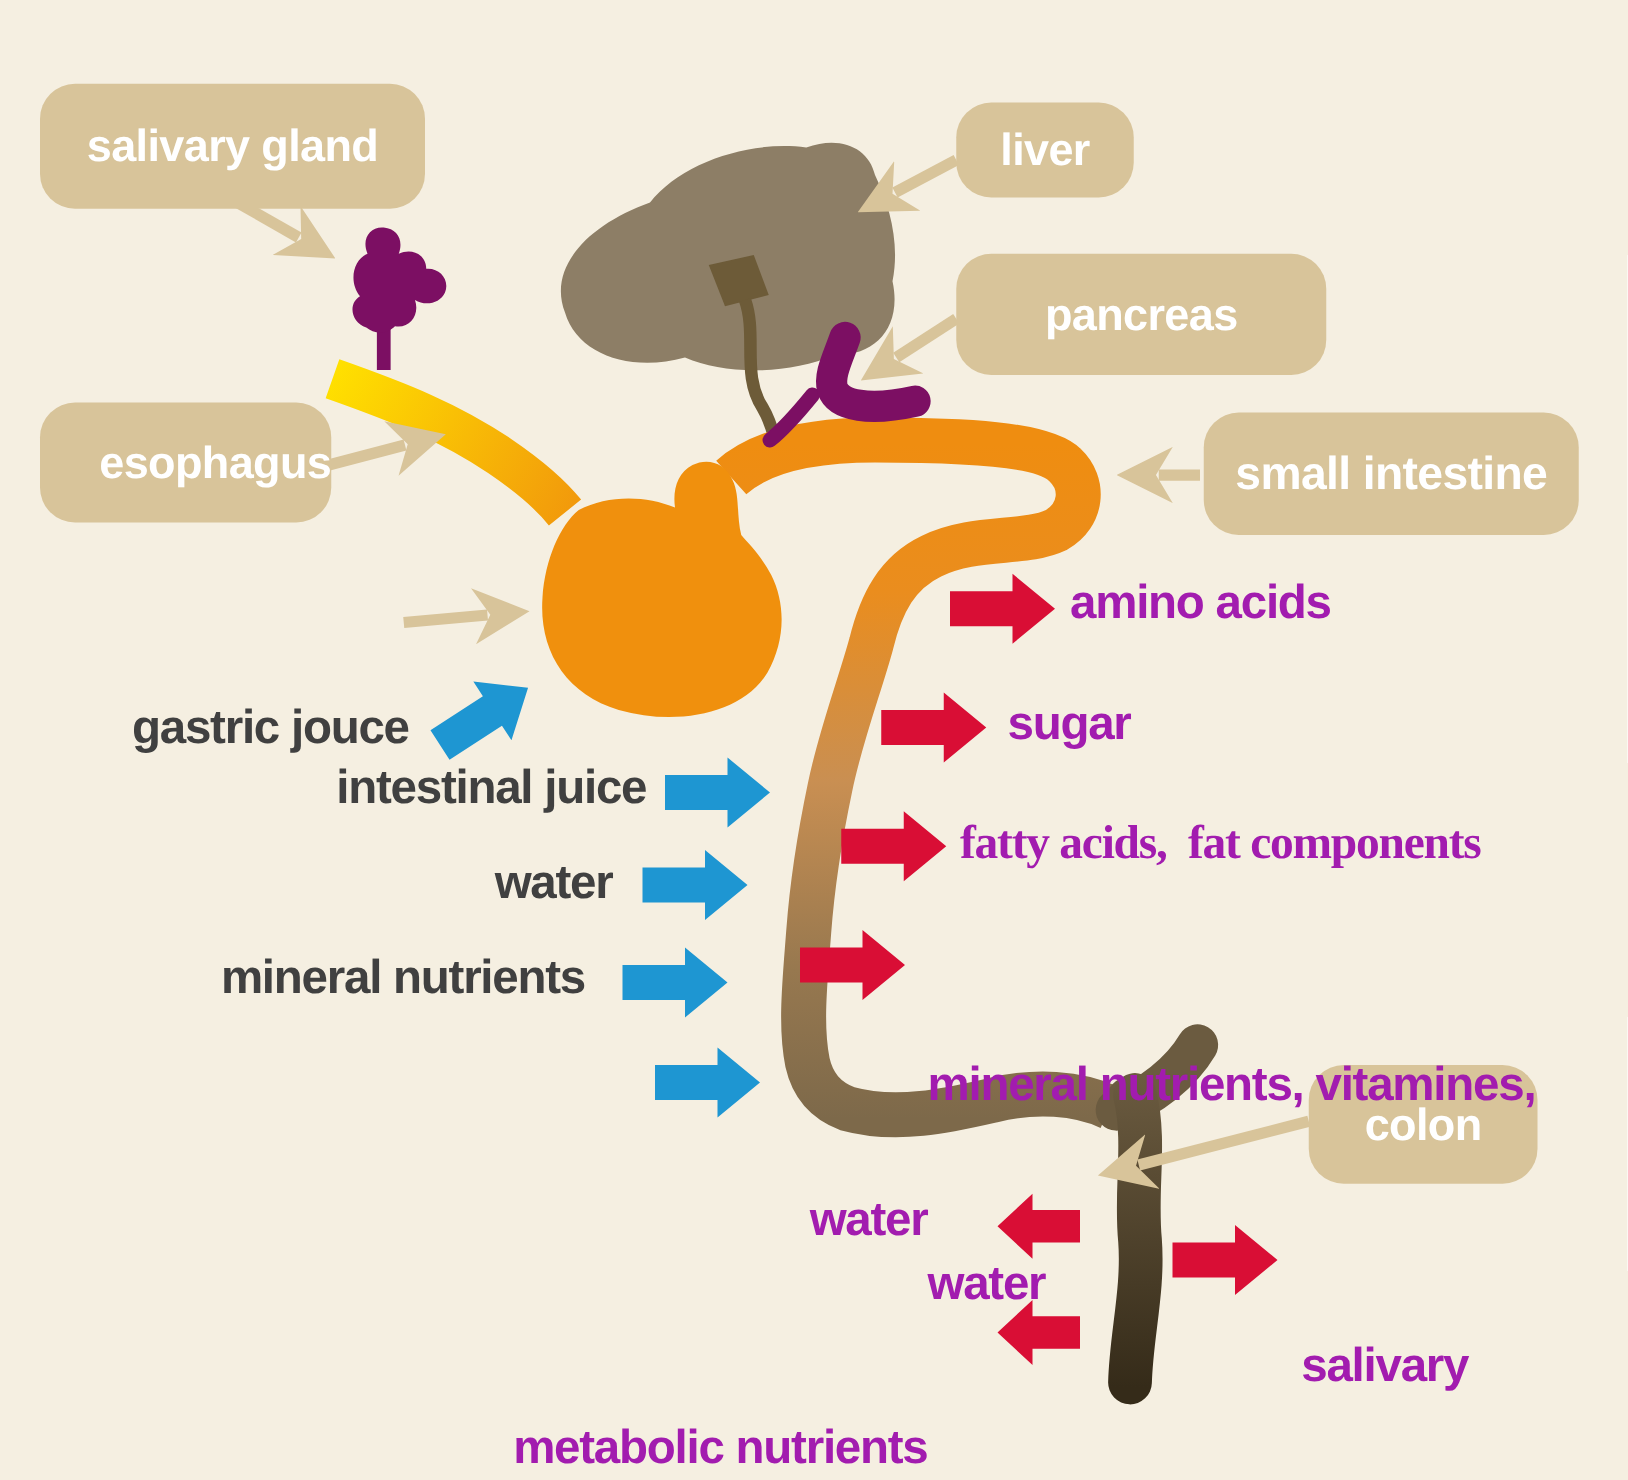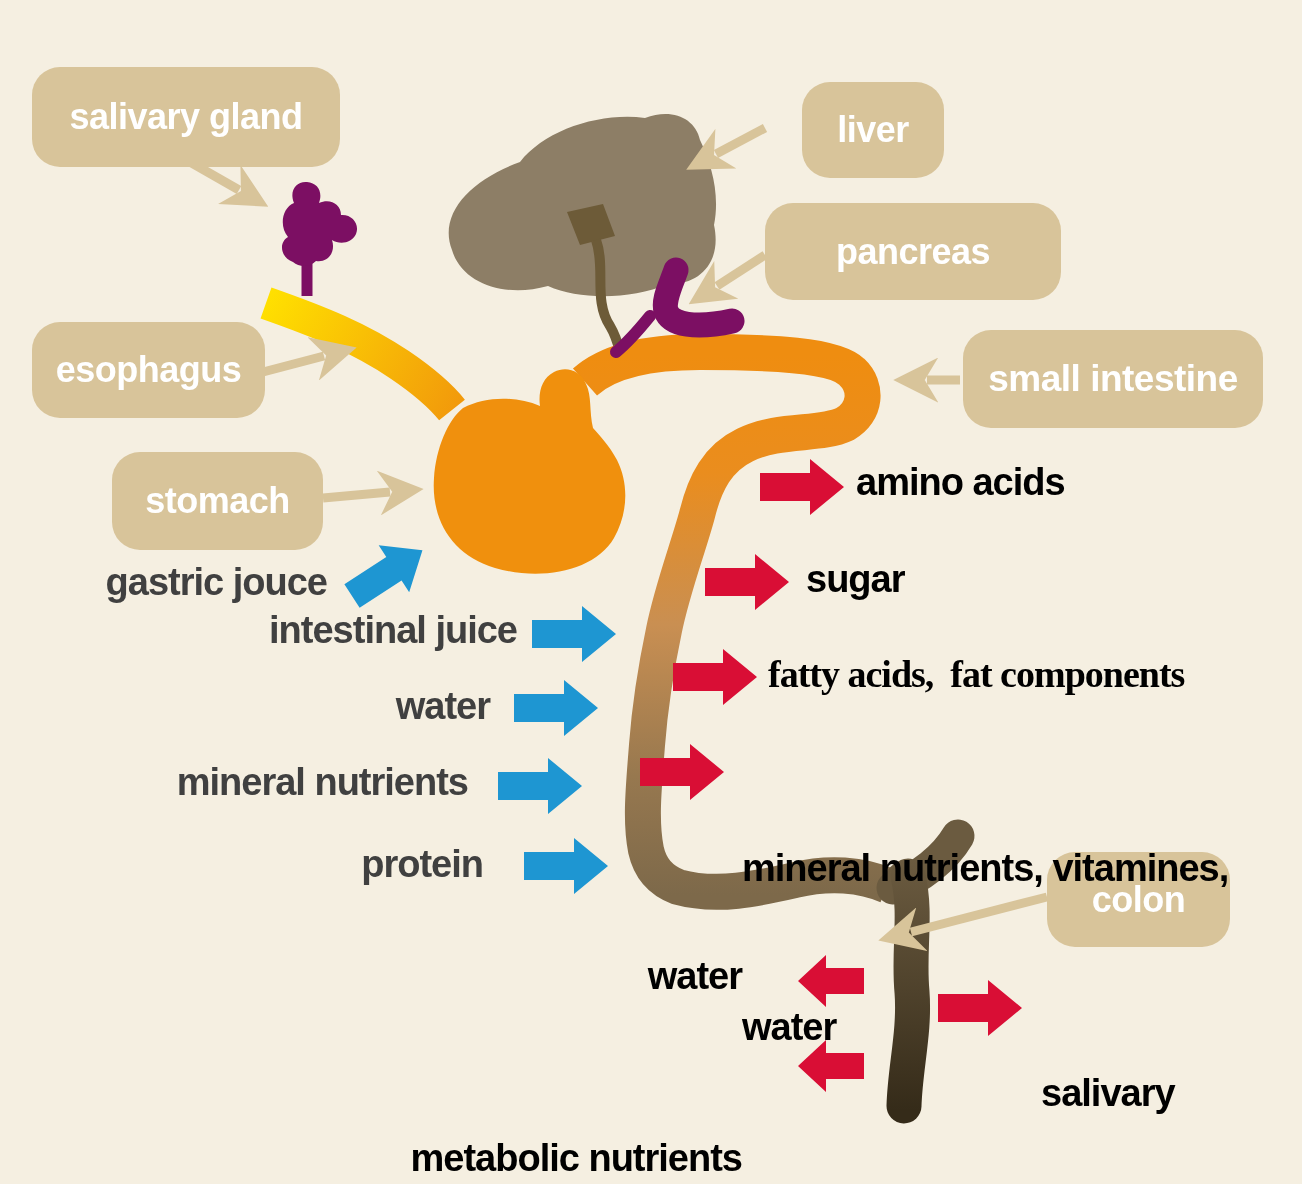--- a/index.html
+++ b/index.html
@@ -16,21 +16,21 @@
     display:flex; align-items:center; justify-content:center;
     white-space:pre; text-align:center;
   }
   .blue {
     position:absolute; z-index:2;
     color:#404040; font-weight:bold; font-size:38px; letter-spacing:-1px;
     text-align:right; white-space:pre; line-height:1.1;
   }
   .red {
     position:absolute; z-index:2;
-    color:#000000; font-weight:bold; font-size:38px; letter-spacing:-1px;
+    color:#a21caf; font-weight:bold; font-size:38px; letter-spacing:-1px;
     text-align:left; white-space:pre; line-height:1.1;
   }
   .red.r { text-align:right; }
   .two-line { line-height:53px; }
   .two-line-sm { line-height:50px; }
 </style>
 </head>
 <body>
 
 <div id="canvas">
@@ -98,44 +98,40 @@
       <use href="#arrL" transform="translate(640,772)"></use>
       <use href="#arrS" transform="translate(864,981) rotate(180)"></use>
       <use href="#arrS" transform="translate(864,1066) rotate(180)"></use>
       <use href="#arrL" transform="translate(938,1008)"></use>
     </g>
   </svg>
 
   <div class="box" style="left:32px; top:67px; width:308px; height:100px;">
     <span>salivary gland</span>
   </div>
-  <div class="box" style="left:32px; top:322px; width:233px; height:96px;">
+  <div class="box" style="left:32px; top:322px; width:233px; height:96px;justify-content:flex-end;">
     <span>esophagus</span>
   </div>
-  <div class="box" style="left:112px; top:452px; width:211px; height:98px;">
-    <span>stomach</span>
-  </div>
-  <div class="box" style="left:802px; top:82px; width:142px; height:96px;">
+  <div class="box" style="left:765px; top:82px; width:142px; height:76px;">
     <span>liver</span>
   </div>
   <div class="box" style="left:765px; top:203px; width:296px; height:97px;">
     <span>pancreas</span>
   </div>
   <div class="box" style="left:963px; top:330px; width:300px; height:98px; font-size:37px;">
     <span>small intestine</span>
   </div>
   <div class="box" style="left:1047px; top:852px; width:183px; height:95px;">
     <span>colon</span>
   </div>
 
   <div class="blue" style="left:40px; top:562px; width:287px;">gastric jouce</div>
   <div class="blue" style="left:200px; top:610px; width:317px;">intestinal juice</div>
   <div class="blue" style="left:330px; top:686px; width:160px;">water</div>
   <div class="blue" style="left:130px; top:762px; width:338px;">mineral nutrients</div>
-  <div class="blue" style="left:290px; top:844px; width:193px;">protein</div>
 
   <div class="red" style="left:856px; top:462px;">amino acids</div>
   <div class="red" style="left:806px; top:559px;">sugar</div>
   <div class="red" style="left:768px; top:654px;font-family:Liberation Serif, serif;">fatty acids,  fat components</div>
   <div class="red two-line" style="left:742px; top:736px;">
     <div>mineral nutrients, vitamines,</div>
     <div>water</div>
   </div>
   <div class="red r" style="left:560px; top:956px; width:182px;">water</div>
   <div class="red r two-line" style="left:270px; top:1026px; width:472px;">

